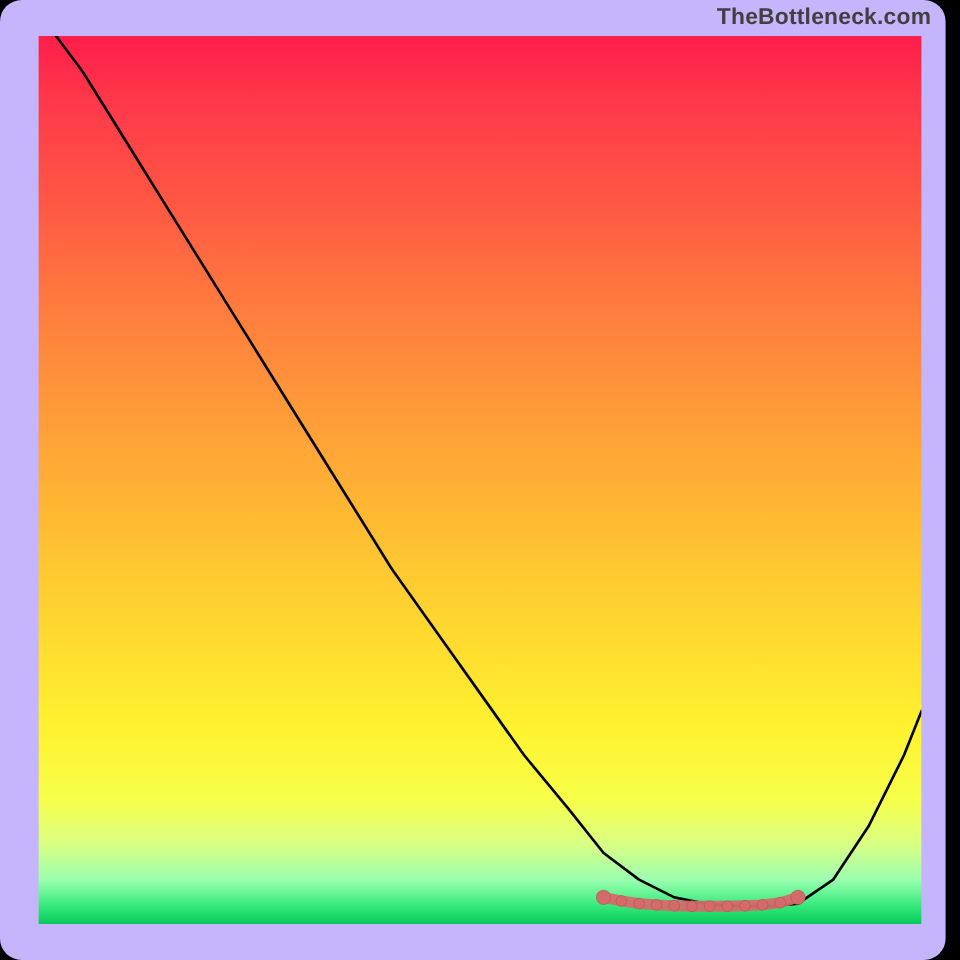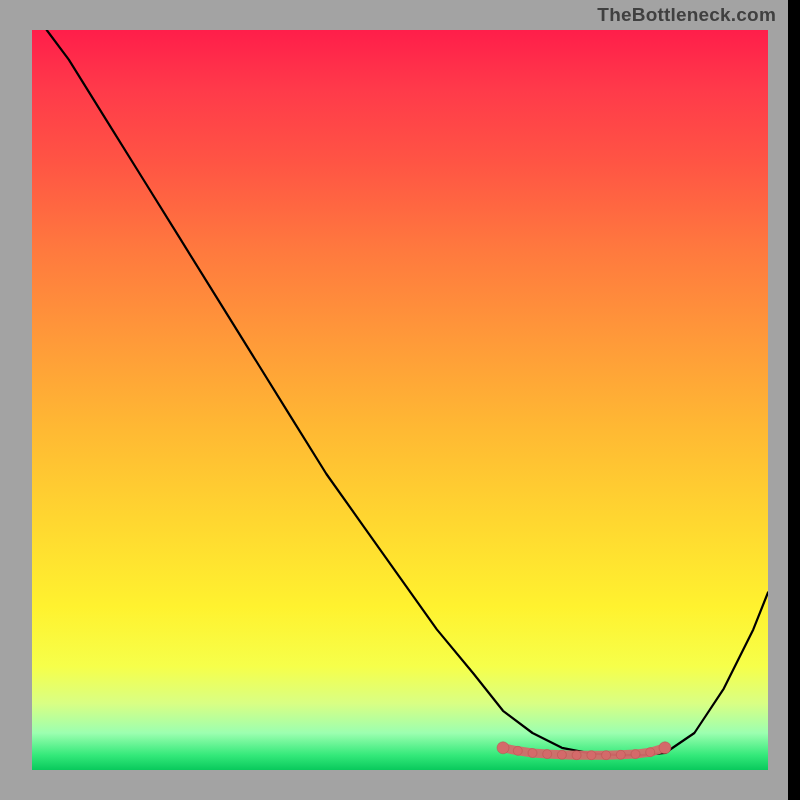--- a/index.html
+++ b/index.html
@@ -8,21 +8,22 @@
     width: 800px;
     height: 800px;
     background: #000;
     overflow: hidden;
     font-family: Arial, Helvetica, sans-serif;
   }
   .page {
     position: relative;
     width: 788px;
     height: 800px;
-    background: #a3a3a3;
+    background: #c4b5fd;
+    border-radius: 18px;
   }
   .watermark {
     position: absolute;
     top: 4px;
     right: 12px;
     font-size: 19px;
     font-weight: 600;
     color: #404040;
     letter-spacing: 0.2px;
     user-select: none;

